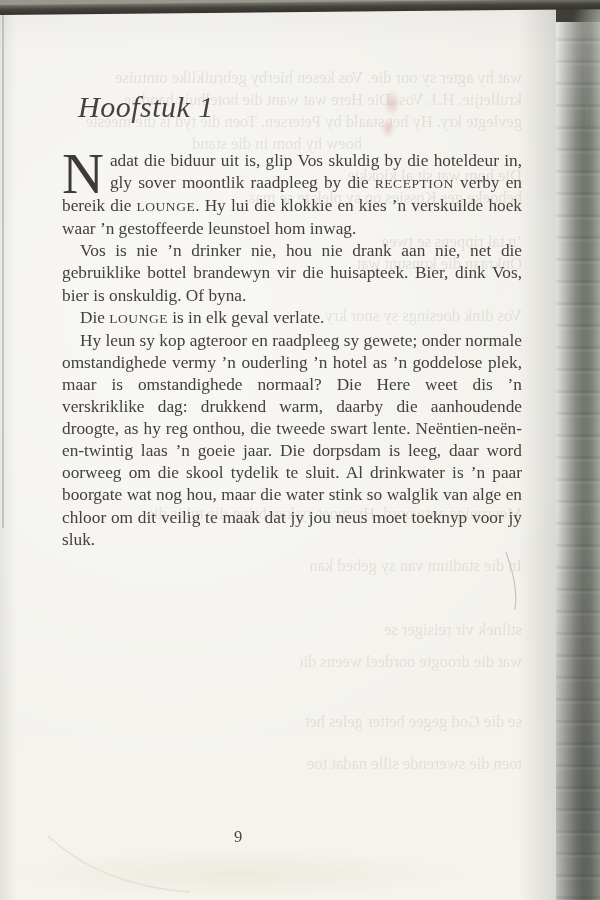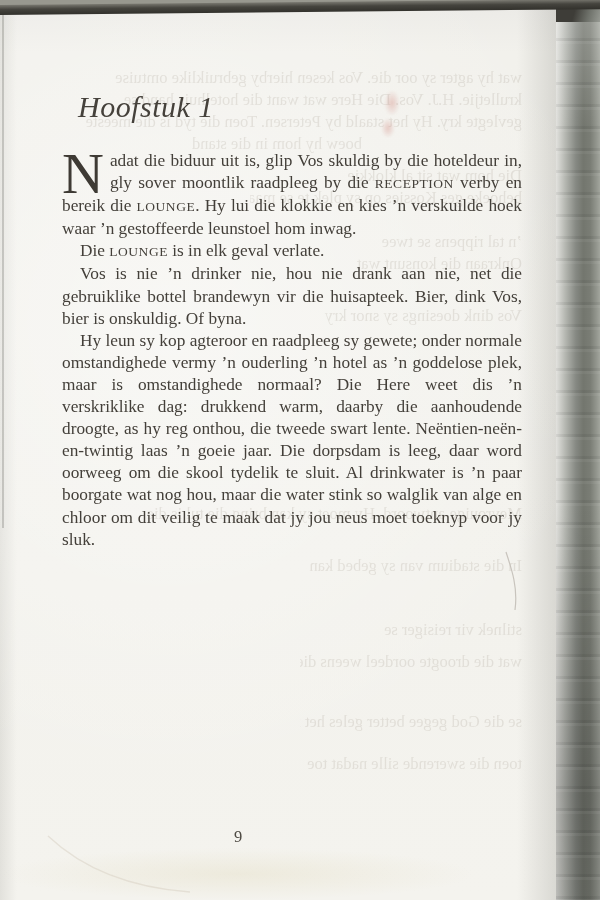--- a/index.html
+++ b/index.html
@@ -114,24 +114,24 @@
   <path d="M4,6 C40,40 90,58 146,62" fill="none" stroke="#d8d2c4" stroke-width="1.4" opacity="0.55"></path>
 </svg>
 
 <h1 class="heading">Hoofstuk 1</h1>
 
 <div class="bodytext">
   <p>
     <span class="dropcap">N</span><span>adat die biduur uit is, glip Vos skuldig by die hoteldeur in, gly sover moontlik raadpleeg by die </span><span class="sc">RECEPTION</span><span> verby en bereik die </span><span class="sc">LOUNGE</span><span>. Hy lui die klokkie en kies ’n verskuilde hoek waar ’n gestoffeerde leunstoel hom inwag.</span>
   </p>
   <p class="ind">
-    <span>Die </span><span class="sc">LOUNGE</span><span> is in elk geval verlate.</span>
+    <span>Vos is nie ’n drinker nie, hou nie drank aan nie, net die gebruiklike bottel brandewyn vir die huisapteek. Bier, dink Vos, bier is onskuldig. Of byna.</span>
   </p>
   <p class="ind">
-    <span>Vos is nie ’n drinker nie, hou nie drank aan nie, net die gebruiklike bottel brandewyn vir die huisapteek. Bier, dink Vos, bier is onskuldig. Of byna.</span>
+    <span>Die </span><span class="sc">LOUNGE</span><span> is in elk geval verlate.</span>
   </p>
   <p class="ind">
     <span>Hy leun sy kop agteroor en raadpleeg sy gewete; onder normale omstandighede vermy ’n ouderling ’n hotel as ’n goddelose plek, maar is omstandighede normaal? Die Here weet dis ’n verskriklike dag: drukkend warm, daarby die aanhoudende droogte, as hy reg onthou, die tweede swart lente. Neëntien-neën-en-twintig laas ’n goeie jaar. Die dorpsdam is leeg, daar word oorweeg om die skool tydelik te sluit. Al drinkwater is ’n paar boorgate wat nog hou, maar die water stink so walglik van alge en chloor om dit </span><span class="it">veilig</span><span> te maak dat jy jou neus moet toeknyp voor jy sluk.</span>
   </p>
 </div>
 
 <div class="pagenum">9</div>
 
 <div class="topband"></div>
 <div class="trwedge"></div>

